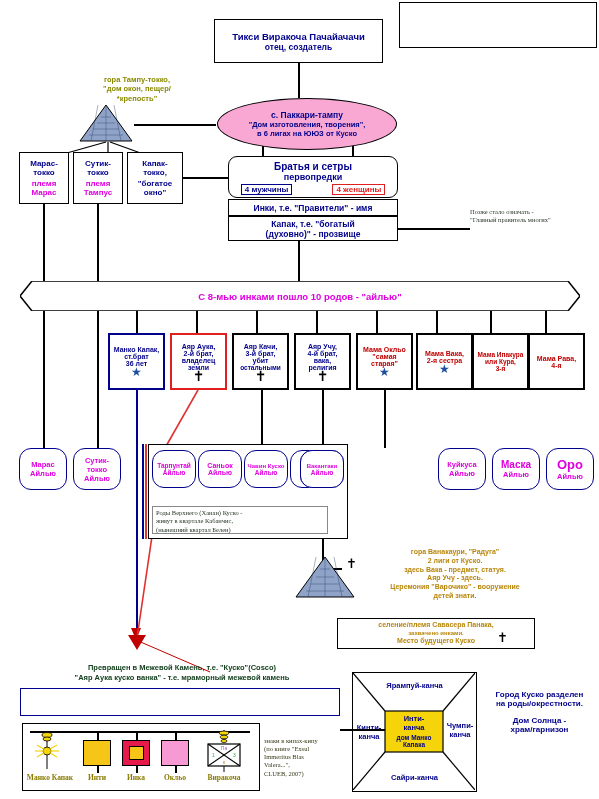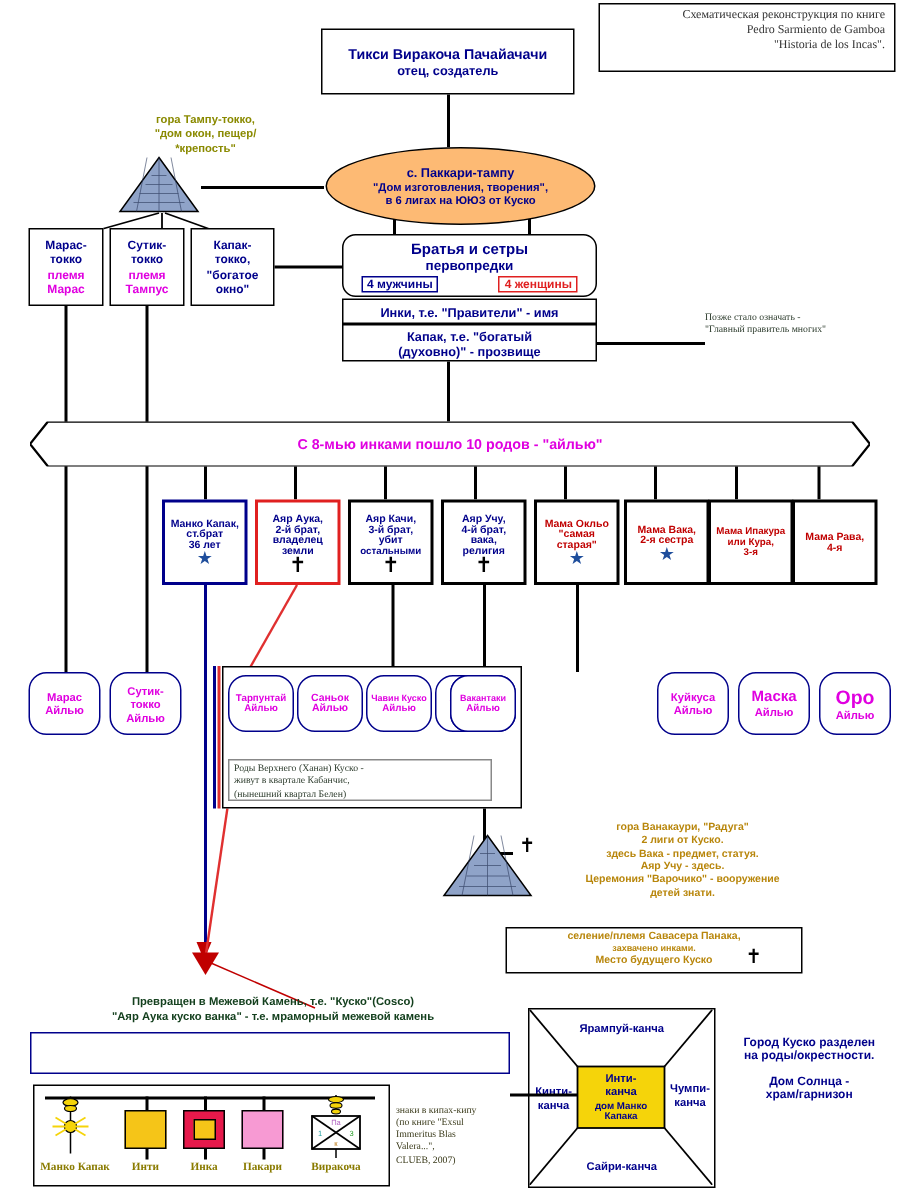--- a/index.html
+++ b/index.html
@@ -6,21 +6,21 @@
   body{
     width:599px;height:799px;background:#ffffff;position:relative;overflow:hidden;
     font-family:"Liberation Sans", sans-serif;
   }
   .abs{position:absolute;box-sizing:border-box;}
   .ctr{display:flex;align-items:center;justify-content:center;text-align:center;}
   .col{flex-direction:column;}
   .boxblk{border:1.5px solid #000;background:#fff;color:#00008b;font-weight:bold;}
   .rnd{border-radius:9px;}
   .pillrnd{border-radius:12px;}
-  .ell{border:1.5px solid #000;border-radius:50%;background:#fdba74;color:#00008b;font-weight:bold;}
+  .ell{border:1.5px solid #000;border-radius:50%;background:#f9a8d4;color:#00008b;font-weight:bold;}
 
   
   .vline{background:#000;width:1.5px;}
   .hline{background:#000;height:1.5px;}
   .vline-blue{background:#00008b;width:1.5px;}
   .vline-red{background:#e03030;width:2px;}
 
   
   .magenta{color:#e000e0;}
   .red{color:#e02020;margin-left:30px;}
@@ -45,25 +45,20 @@
   
   .note-serif{font-family:"Liberation Serif", serif;font-size:6.5px;color:#2b3a2b;line-height:1.3;}
   .note-gold{font-weight:bold;font-size:7px;color:#b8860b;line-height:1.25;}
   .note-olive{font-weight:bold;font-size:7.5px;color:#8a8a00;line-height:1.25;}
   .note-dg{font-weight:bold;font-size:7.5px;color:#14401e;line-height:1.3;}
 </style>
 </head>
 <body>
 
 <div class="abs" id="title-block" style="left:399px;top:2px;width:198px;height:46px;">
-  <div id="title-sub">
-    <div>Схематическая реконструкция по книге</div>
-    <div>Pedro Sarmiento de Gamboa</div>
-    <div>"Historia de los Incas".</div>
-  </div>
 </div>
 
 <div class="abs boxblk ctr col" style="left:214px;top:19px;width:169px;height:44px;">
   <div style="font-size:9.5px;">Тикси Виракоча Пачайачачи</div>
   <div style="font-size:8.5px;">отец, создатель</div>
 </div>
 <div class="abs vline" style="left:298px;top:63px;height:35px;"></div>
 
 <div class="abs ctr col" style="left:72px;top:72px;width:130px;height:34px;align-items:center;">
   <div class="note-olive">гора Тампу-токко,</div>
@@ -404,21 +399,21 @@
 </div>
 <div class="abs vline" style="left:136px;top:766px;height:7px;"></div>
 <div class="abs ctr lg-label" style="left:116px;top:773px;width:40px;">
   <span>Инка</span>
 </div>
 
 <div class="abs vline" style="left:175px;top:731px;height:10px;"></div>
 <div class="abs" style="left:161px;top:740px;width:28px;height:26px;background:#f79ad3;border:1.5px solid #000;"></div>
 <div class="abs vline" style="left:175px;top:766px;height:7px;"></div>
 <div class="abs ctr lg-label" style="left:153px;top:773px;width:44px;">
-  <span>Пакари</span>
+  <span>Окльо</span>
 </div>
 
 <svg class="abs" style="left:204px;top:728px;" width="40" height="44">
   <line x1="20" y1="2" x2="20" y2="14" stroke="#000" stroke-width="1"></line>
   <ellipse cx="20" cy="5" rx="5" ry="2" fill="#f5d40a" stroke="#000" stroke-width="0.7"></ellipse>
   <ellipse cx="20" cy="9" rx="4" ry="1.8" fill="#f5d40a" stroke="#000" stroke-width="0.7"></ellipse>
   <ellipse cx="20" cy="13" rx="3" ry="1.6" fill="#f5d40a" stroke="#000" stroke-width="0.7"></ellipse>
   <rect x="4" y="16" width="32" height="22" fill="#fff" stroke="#000" stroke-width="1.2"></rect>
   <line x1="4" y1="16" x2="36" y2="38" stroke="#000" stroke-width="1.1"></line>
   <line x1="36" y1="16" x2="4" y2="38" stroke="#000" stroke-width="1.1"></line>

